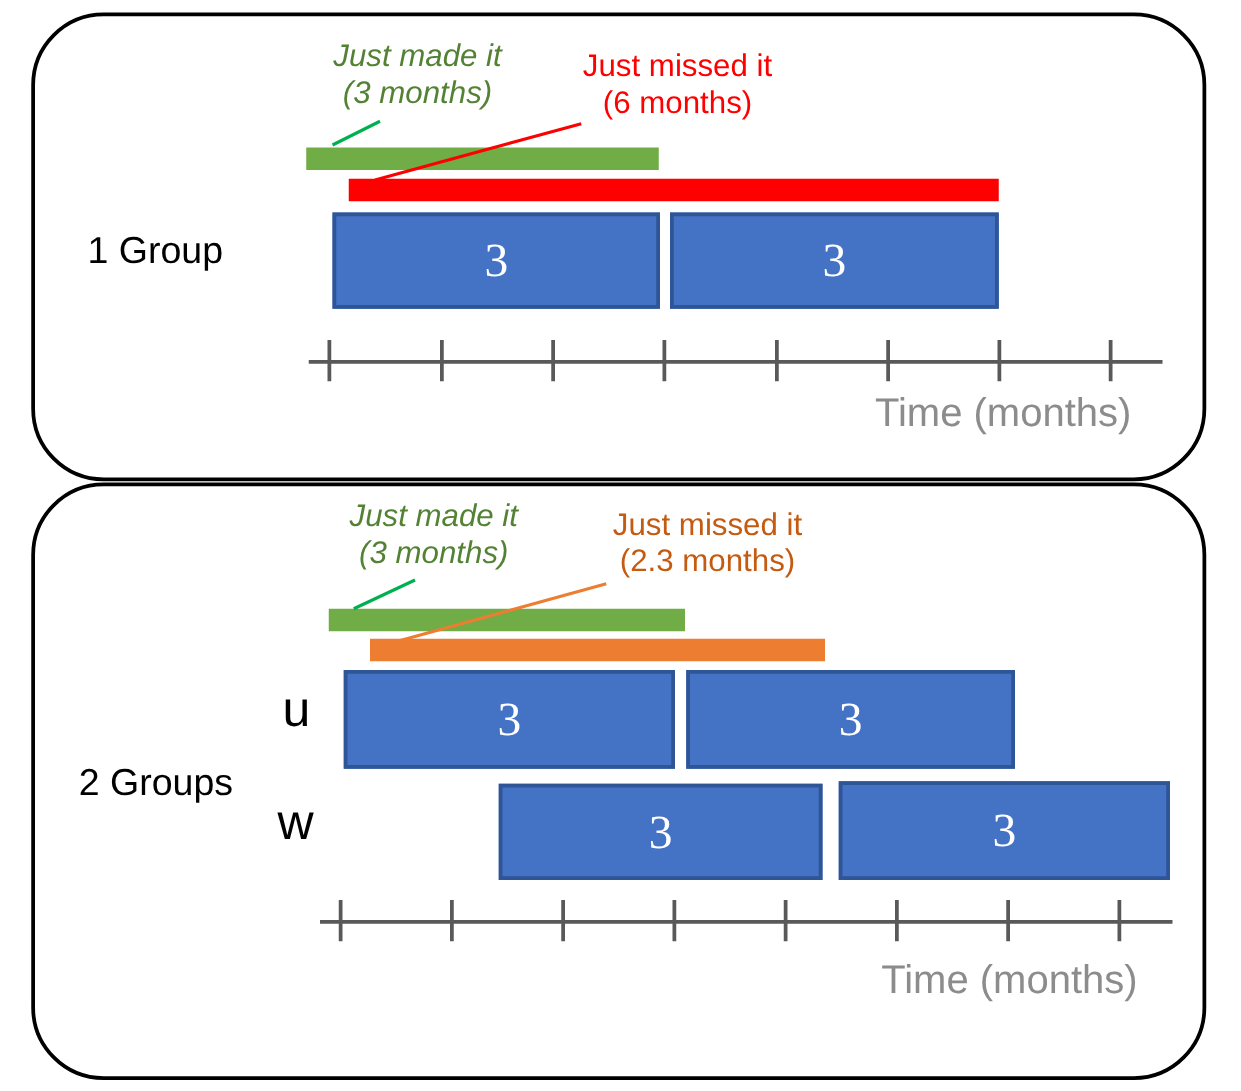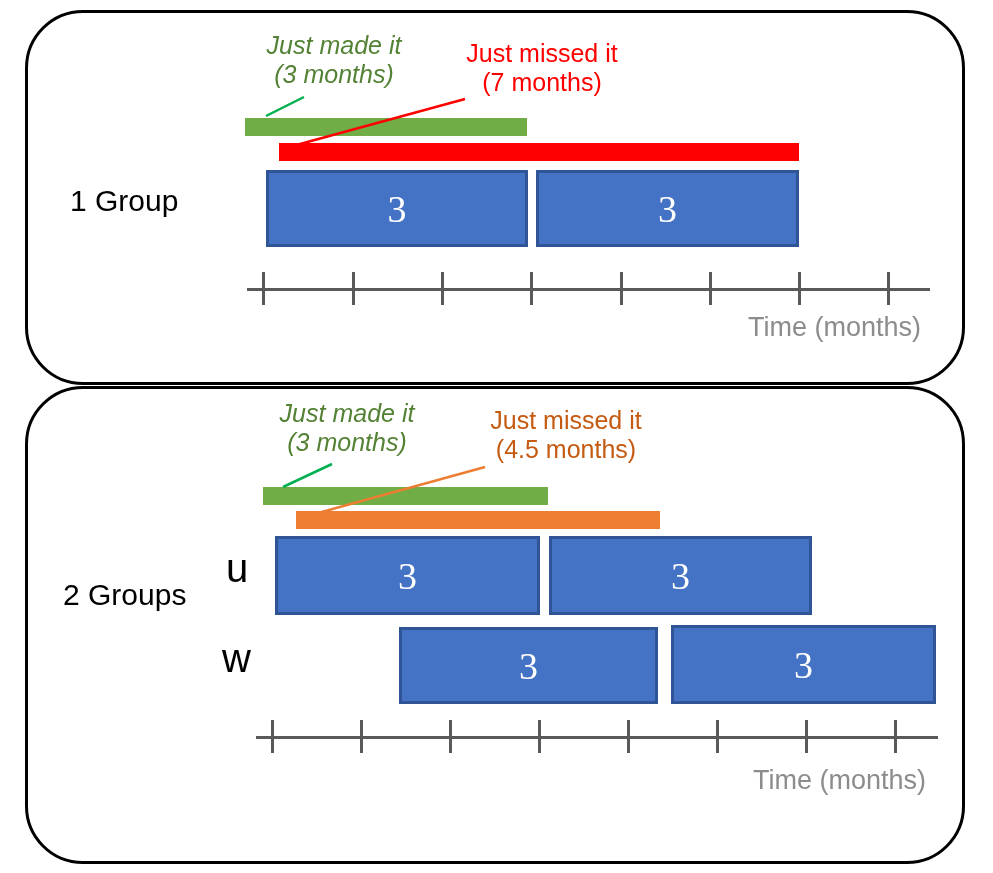--- a/index.html
+++ b/index.html
@@ -61,24 +61,23 @@
     background: var(--axisLine);
   }
   .tick {
     position: absolute;
     width: 3px;
     height: 33px;
     background: var(--axisLine);
   }
   .axis-label {
     position: absolute;
-    font-size: 27px;
+    font-size: 32px;
     color: var(--axisText);
     white-space: nowrap;
-    margin-left: 48px;
   }
   .row-label {
     position: absolute;
     font-size: 40px;
     color: #000000;
     line-height: 40px;
   }
   #leader-overlay {
     position: absolute;
     left: 0; top: 0;
@@ -95,21 +94,21 @@
 
   <div class="panel-title" style="left:70px; top:184px;">1 Group</div>
 
   <div class="ann ann-made" style="left:253px; top:31px; width:162px;">
     <div>Just made it</div>
     <div>(3 months)</div>
   </div>
 
   <div class="ann ann-missed1" style="left:452px; top:39px; width:180px;">
     <div>Just missed it</div>
-    <div>(7 months)</div>
+    <div>(6 months)</div>
   </div>
 
   <div class="bar bar-made" style="left:245px; top:118px; width:282px;"></div>
   <div class="bar bar-missed1" style="left:279px; top:143px; width:520px;"></div>
 
   <div class="dbox" style="left:266px; top:170px; width:262px; height:77px;">
     <span>3</span>
   </div>
   <div class="dbox" style="left:536px; top:170px; width:263px; height:77px;">
     <span>3</span>
@@ -121,30 +120,30 @@
   <div class="tick" style="left:441px; top:272px;"></div>
   <div class="tick" style="left:530px; top:272px;"></div>
   <div class="tick" style="left:620px; top:272px;"></div>
   <div class="tick" style="left:709px; top:272px;"></div>
   <div class="tick" style="left:798px; top:272px;"></div>
   <div class="tick" style="left:887px; top:272px;"></div>
   <div class="axis-label" style="left:700px; top:312px;">Time (months)</div>
 
   <div class="panel" style="left:25px; top:386px; width:934px; height:472px;"></div>
 
-  <div class="panel-title" style="left:63px; top:578px;">2 Groups</div>
+  <div class="panel-title" style="left:63px; top:610px;">2 Groups</div>
 
   <div class="ann ann-made" style="left:266px; top:399px; width:162px;">
     <div>Just made it</div>
     <div>(3 months)</div>
   </div>
 
   <div class="ann ann-missed2" style="left:476px; top:406px; width:180px;">
     <div>Just missed it</div>
-    <div>(4.5 months)</div>
+    <div>(2.3 months)</div>
   </div>
 
   <div class="bar bar-made" style="left:263px; top:487px; width:285px;"></div>
   <div class="bar bar-missed2" style="left:296px; top:511px; width:364px;"></div>
 
   <div class="row-label" style="left:226px; top:548px;">u</div>
   <div class="dbox" style="left:275px; top:536px; width:265px; height:79px;">
     <span>3</span>
   </div>
   <div class="dbox" style="left:549px; top:536px; width:263px; height:79px;">

